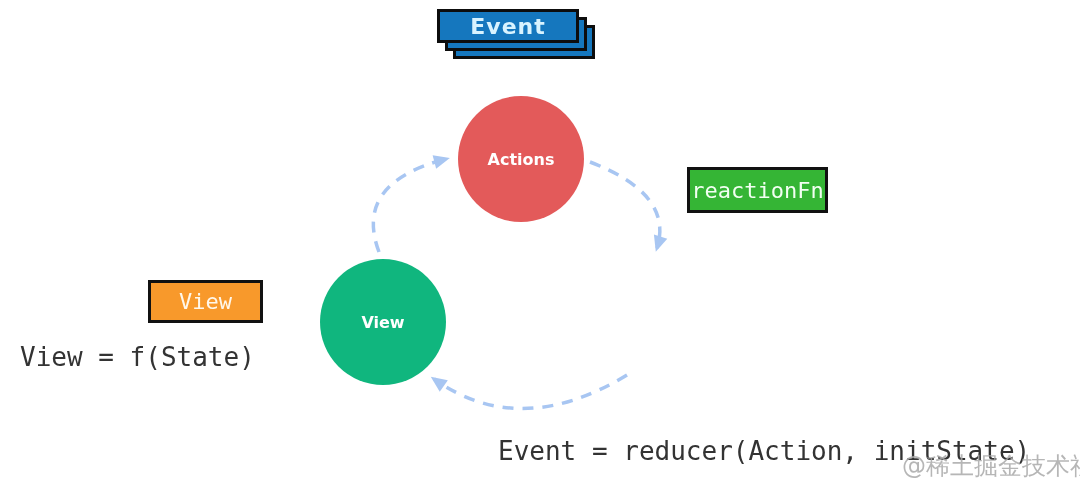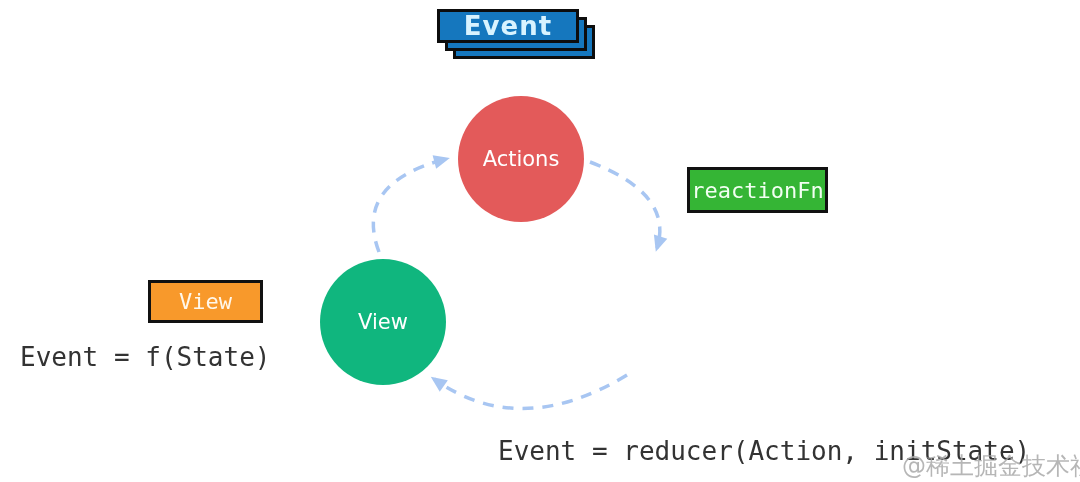--- a/index.html
+++ b/index.html
@@ -30,34 +30,34 @@
     background: var(--event-blue, #1577BE);
     border: 3px solid #0d0d0d;
     box-sizing: border-box;
   }
   .event-layer.l3 { left: 16px; top: 16px; }
   .event-layer.l2 { left: 8px;  top: 8px;  }
   .event-layer.l1 {
     left: 0; top: 0;
     display: flex; align-items: center; justify-content: center;
     color: var(--event-text, #D8F3FF);
-    font-size: 26px;
+    font-size: 22px;
     font-weight: 600;
     letter-spacing: 1px;
   }
 
   
   .node-circle {
     position: absolute;
     width: 126px; height: 126px;
     border-radius: 50%;
     display: flex; align-items: center; justify-content: center;
     color: #ffffff;
-    font-weight: normal;
-    font-size: 21px;
+    font-weight: bold;
+    font-size: 16px;
     text-align: right;
   }
   .node-actions { left: 458px; top: 96px;  background: var(--actions-red, #E35A5A); }
   .node-view    { left: 320px; top: 259px; background: var(--view-green, #10B67E); }
   .node-state   { left: 595px; top: 259px; background: var(--state-purple, #9178C8); }
 
   
   .tag {
     position: absolute;
     display: flex; align-items: center; justify-content: center;
@@ -116,19 +116,19 @@
 
   <div class="node-circle node-actions">Actions</div>
 
   <div class="node-circle node-view">View</div>
 
 
   <div class="tag tag-reaction">reactionFn</div>
 
   <div class="tag tag-view">View</div>
 
-  <div class="equation eq-view">Event = f(State)</div>
+  <div class="equation eq-view">View = f(State)</div>
 
   <div class="equation eq-state">Event = reducer(Action, initState)</div>
 
   <div class="watermark">@稀土掘金技术社区</div>
 
 </div>
 
 </body></html>

